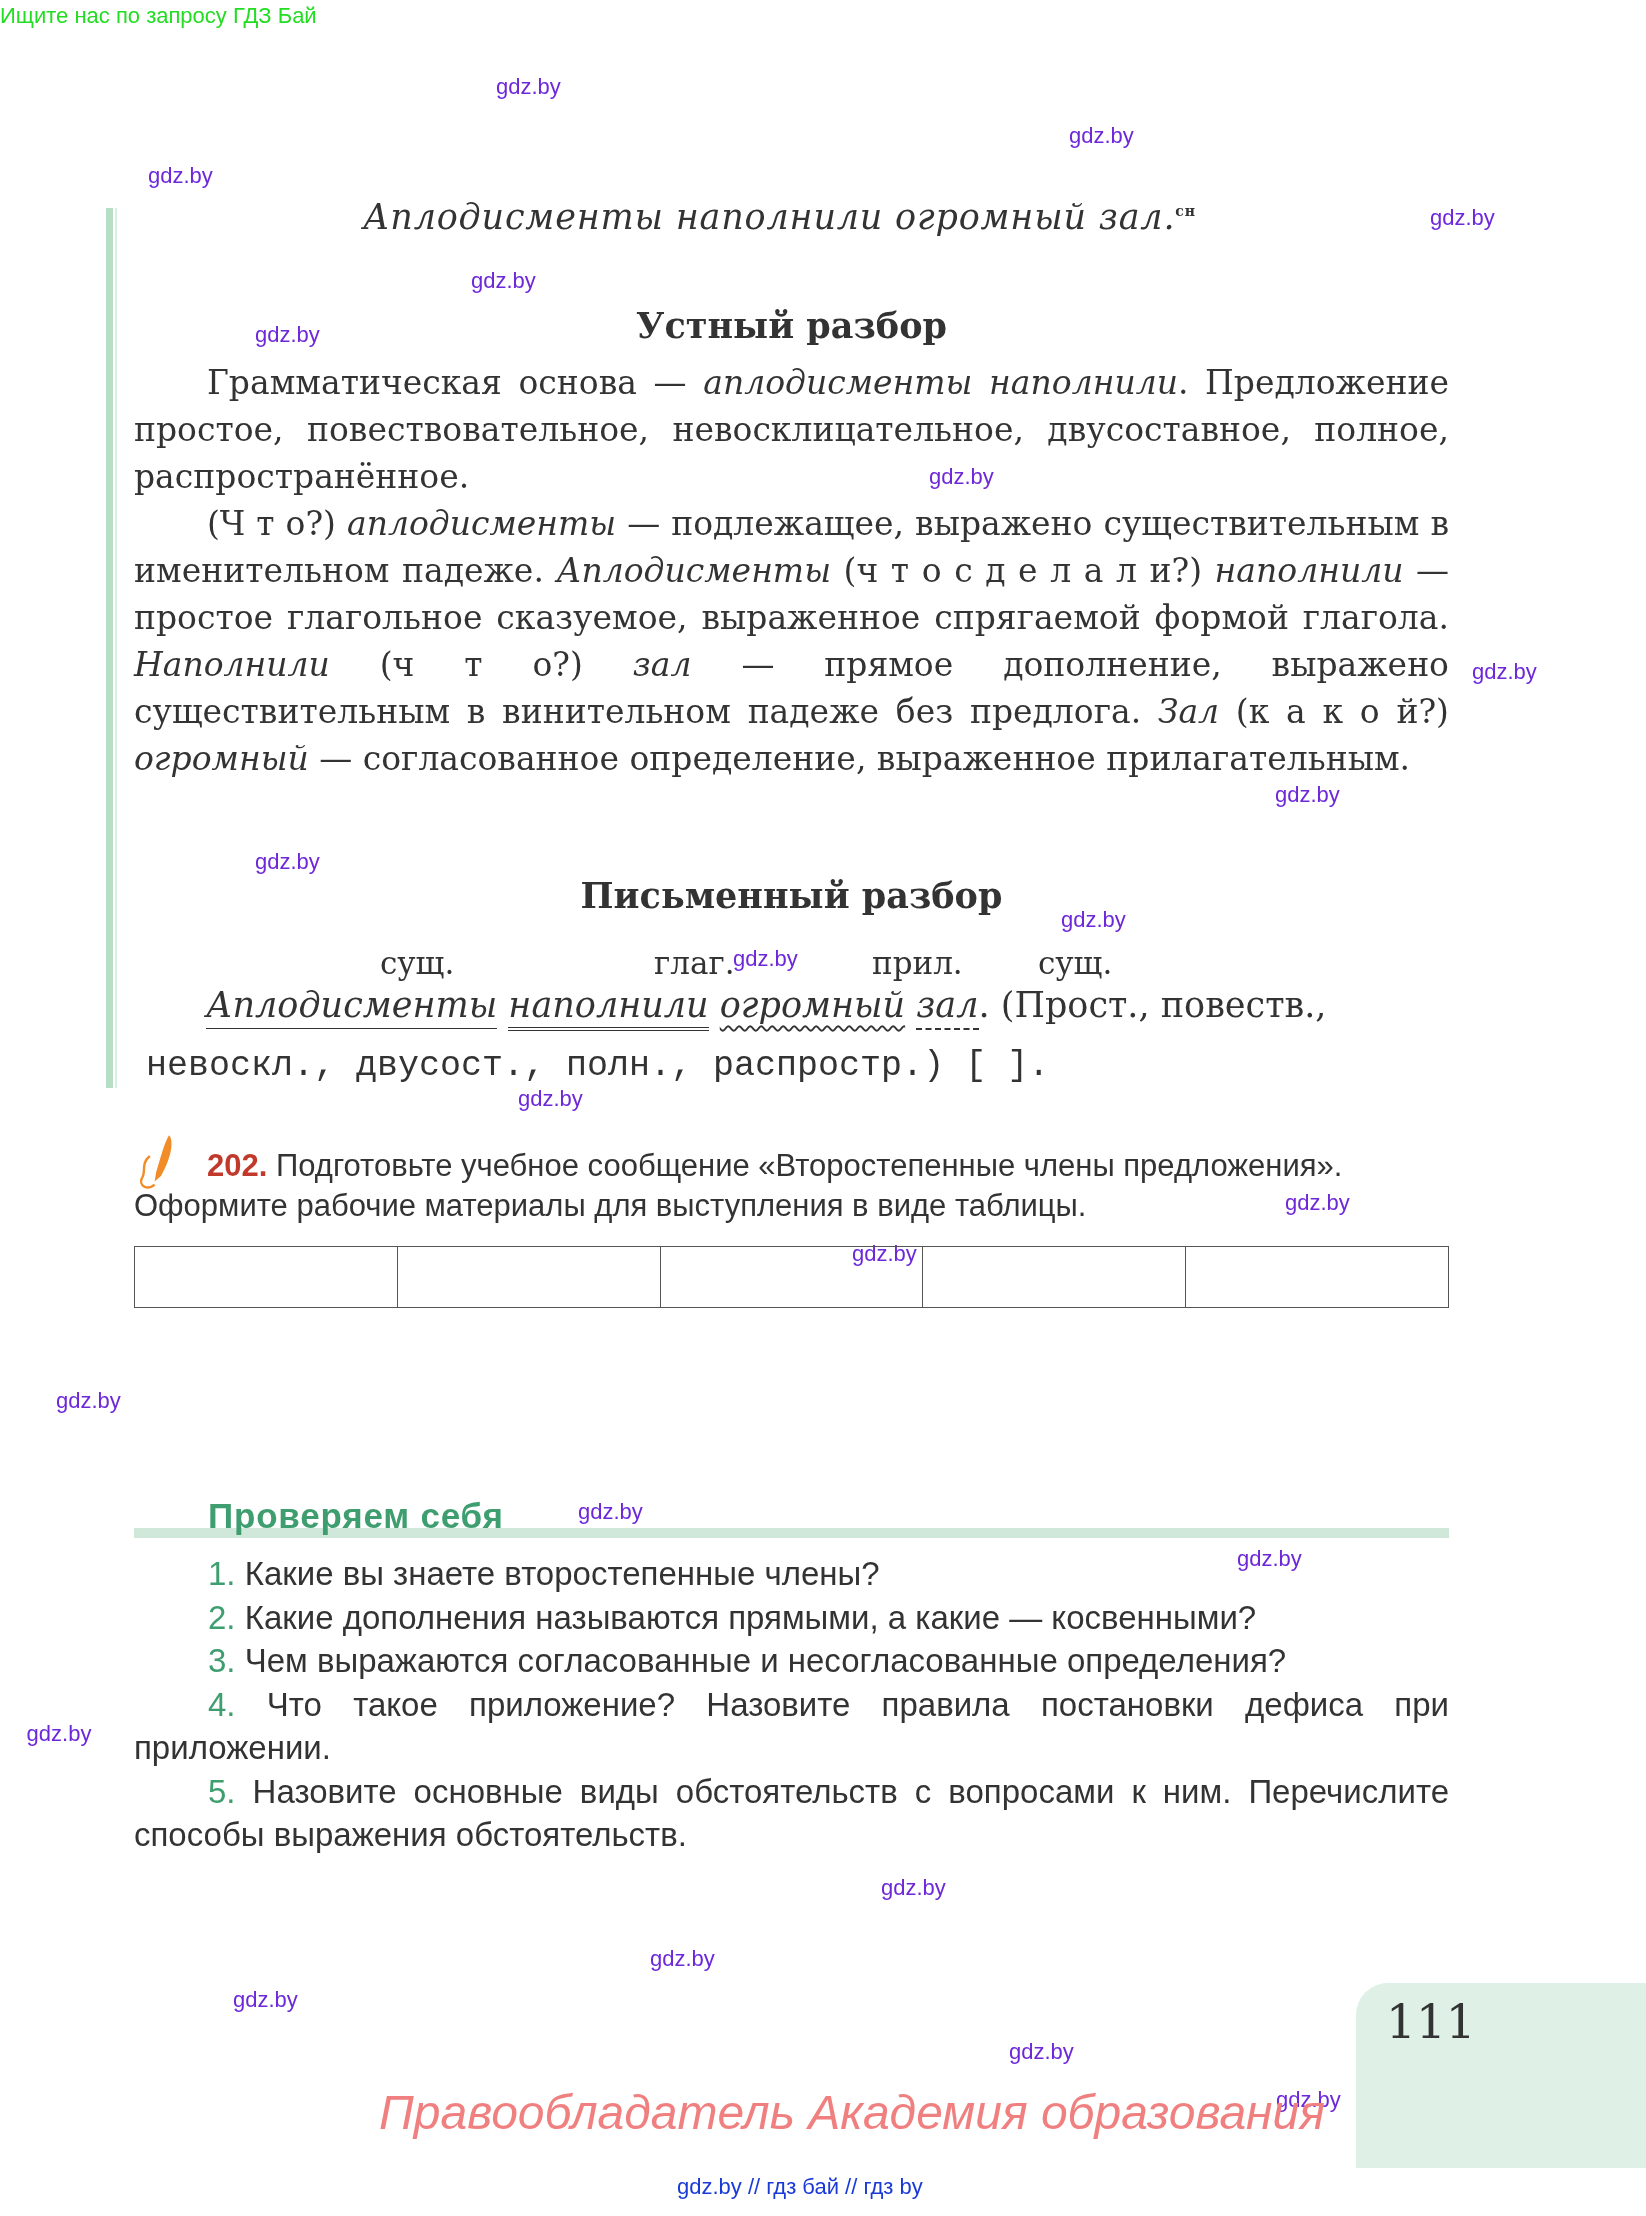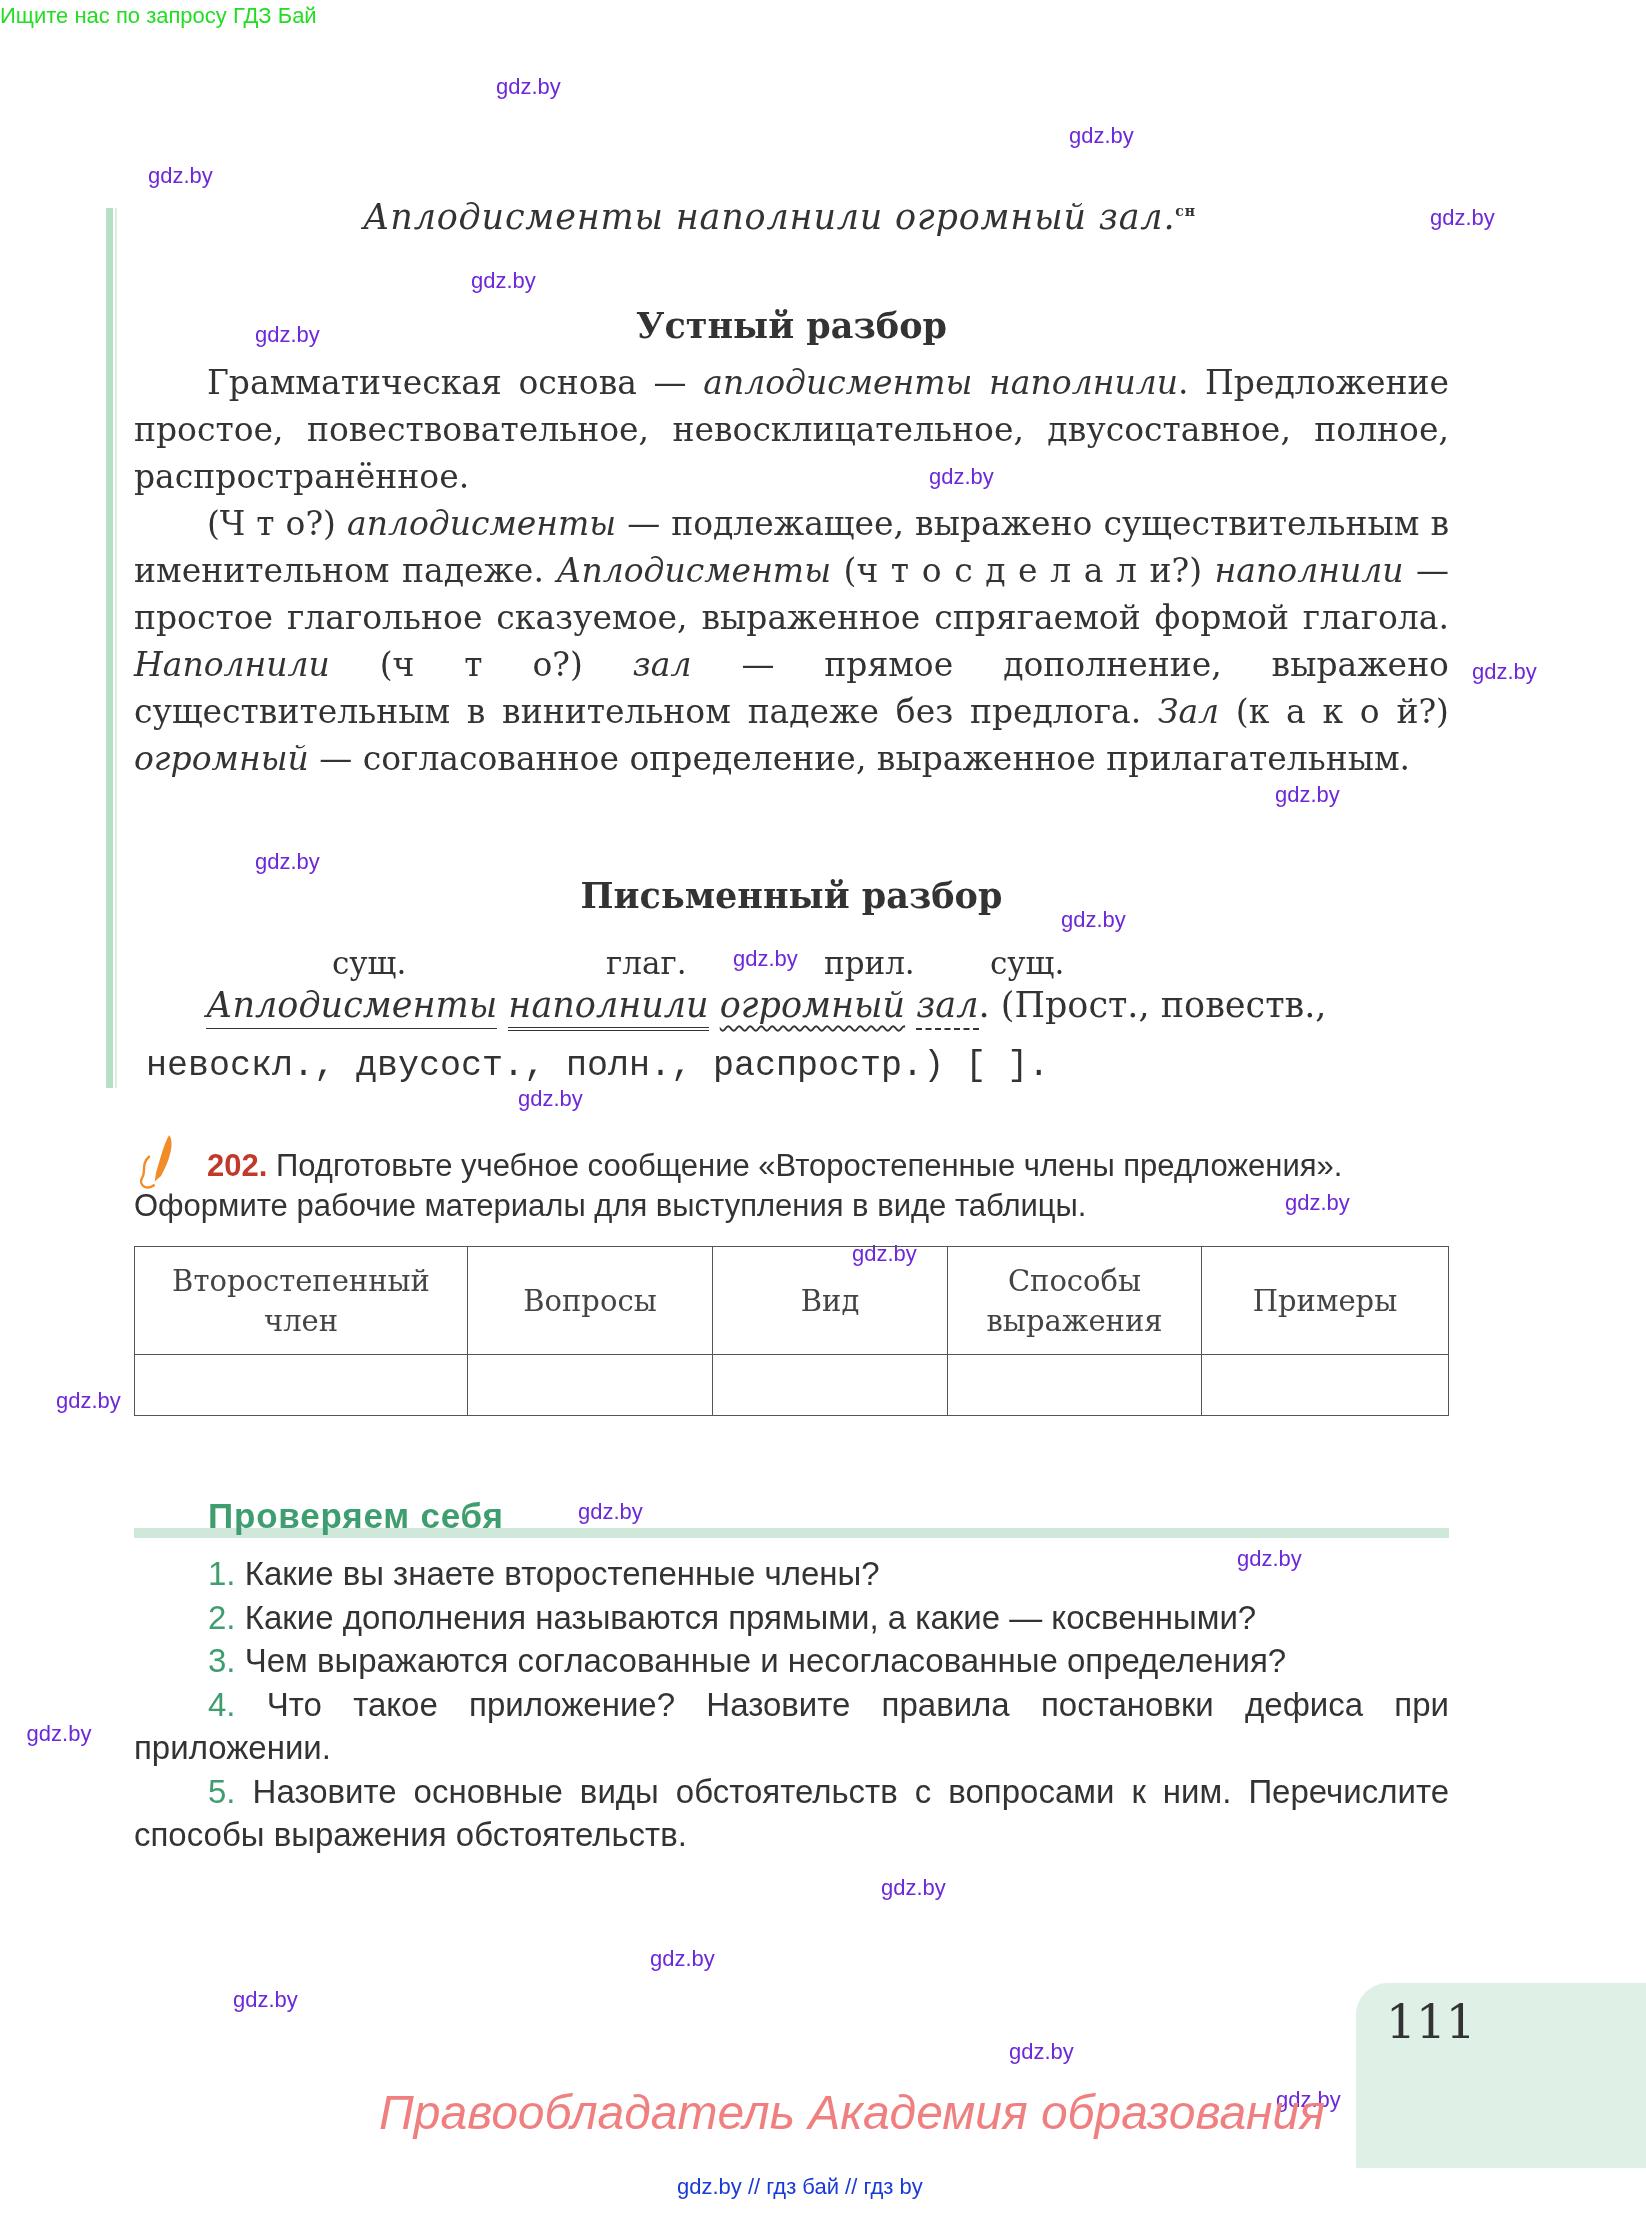--- a/index.html
+++ b/index.html
@@ -9,21 +9,21 @@
   .sans{font-family:"Liberation Sans","DejaVu Sans",sans-serif;}
   .top-banner{left:0;width:1647px;top:3.2px;text-align:left;color:#22dd22;font-size:22px;}
   .wm{font-family:"Liberation Sans",sans-serif;font-size:22px;color:#6d28d9;}
   .sidebar-line{left:106px;top:208px;width:7.3px;height:880px;background:#b7dfc8;}
   .sidebar-line2{left:115px;top:208px;width:2.4px;height:880px;background:#d8efe2;}
   .example{left:363px;top:197px;font-size:35px;font-style:italic;color:#333;letter-spacing:0.8px;}
   .example sup{font-size:14px;font-style:normal;font-weight:bold;}
   .h{font-size:35px;font-weight:bold;color:#333;text-align:center;}
   .para{left:134px;width:1315px;font-size:33px;line-height:47px;text-align:justify;color:#333;}
   .para i{font-style:italic;}
-  .pos{font-size:31px;color:#333;}
+  .pos{font-size:31px;color:#333;margin-left:48px;}
   .written{left:206px;top:985px;font-size:35px;color:#333;white-space:nowrap;}
   .written i{font-style:italic;}
   .u1{border-bottom:1.6px solid #333;padding-bottom:3.2px;}
   .u2{border-bottom:4px double #333;padding-bottom:1.6px;}
   .uw{text-decoration:underline wavy #333 1.6px;text-underline-offset:8px;}
   .ud{border-bottom:2.4px dashed #333;padding-bottom:3.2px;}
   .written2{left:146px;top:1046px;font-size:35px;color:#333;font-family:Liberation Mono, monospace;}
   .task{left:134px;top:1146px;width:1322px;font-size:31px;line-height:40px;color:#333;}
   .task .num{color:#c0392b;font-weight:bold;}
   .pen-icon{left:129px;top:1132px;width:56px;height:64px;}
@@ -107,27 +107,20 @@
   <path d="M26 30 C14 40 22 50 16 58 C12 66 22 74 32 66" fill="none" stroke="#f28c28" stroke-width="3"></path>
 </svg>
 
 <div class="abs sans task">
   <span style="padding-left:73px" class="num">202.</span>
   <span>Подготовьте учебное сообщение «Второстепенные члены предложения». Оформите рабочие материалы для выступления в виде таблицы.</span>
 </div>
 
 <table class="grid">
   <tbody>
-      <tr>
-    <th style="width:330px">Второстепенный член</th>
-    <th style="width:242px">Вопросы</th>
-    <th style="width:232px">Вид</th>
-    <th style="width:251px">Способы выражения</th>
-    <th>Примеры</th>
-  </tr>
   <tr>
     <td></td>
     <td></td>
     <td></td>
     <td></td>
     <td></td>
   </tr>
 </tbody>
   </table>
 

